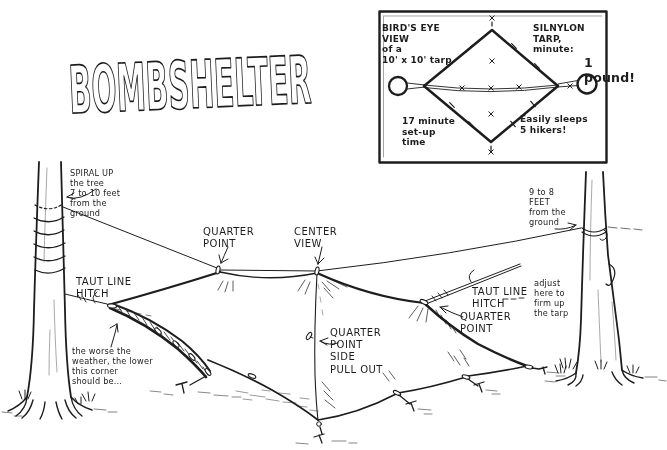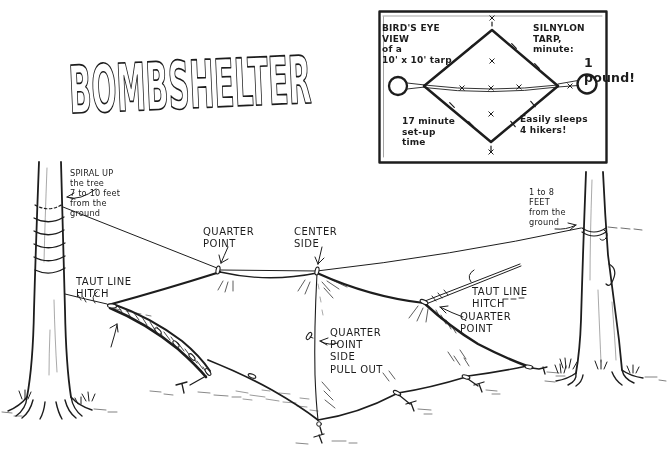--- a/index.html
+++ b/index.html
@@ -172,39 +172,47 @@
 <div class="lbl inset-lbl" style="left:382px;top:23px;width:84px;">BIRD'S EYE VIEW
 of a
 10' x 10' tarp</div>
 <div class="lbl inset-lbl" style="left:533px;top:23px;width:62px;">SILNYLON
 TARP,
 minute:</div>
 <div class="lbl pound" style="left:536px;top:55px;width:58px;margin-left:48px;">1 pound!</div>
 <div class="lbl inset-lbl" style="left:402px;top:116px;width:60px;">17 minute
 set-up time</div>
 <div class="lbl inset-lbl" style="left:520px;top:114px;width:74px;">Easily sleeps
-4 hikers!</div>
+5 hikers!</div>
 
 <div class="lbl small" style="left:70px;top:168px;width:84px;">SPIRAL UP
 the tree
 7 to 10 feet
 from the
 ground</div>
 <div class="lbl caps" style="left:203px;top:226px;width:58px;">QUARTER
 POINT</div>
 <div class="lbl caps" style="left:294px;top:226px;width:58px;">CENTER
-SIDE</div>
-<div class="lbl small" style="left:529px;top:187px;width:58px;">1 to 8
+VIEW</div>
+<div class="lbl small" style="left:529px;top:187px;width:58px;">9 to 8
 FEET
 from the
 ground</div>
 <div class="lbl caps" style="left:76px;top:276px;width:62px;">TAUT LINE
 HITCH</div>
 <div class="lbl caps" style="left:472px;top:286px;width:58px;">TAUT LINE
 HITCH</div>
+<div class="lbl small" style="left:534px;top:278px;width:52px;">adjust
+here to
+firm up
+the tarp</div>
 <div class="lbl caps" style="left:460px;top:311px;width:56px;">QUARTER
 POINT</div>
 <div class="lbl caps" style="left:330px;top:327px;width:56px;">QUARTER
 POINT
 SIDE
 PULL OUT</div>
+<div class="lbl small" style="left:72px;top:346px;width:86px;">the worse the
+weather, the lower
+this corner
+should be...</div>
 
 </div>
 
 </body></html>

